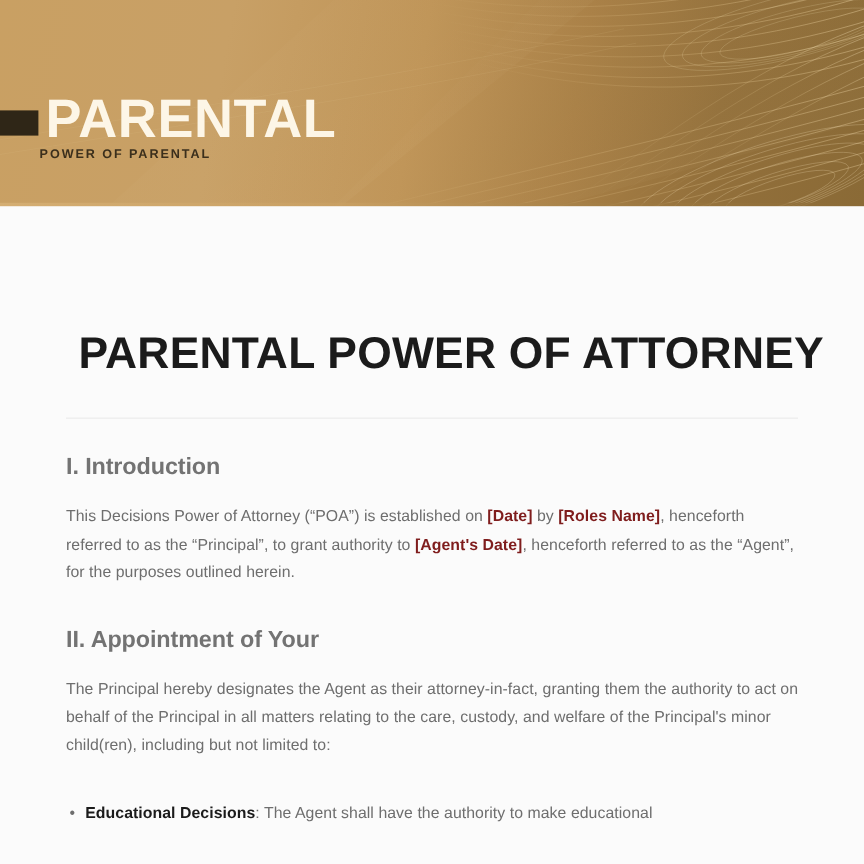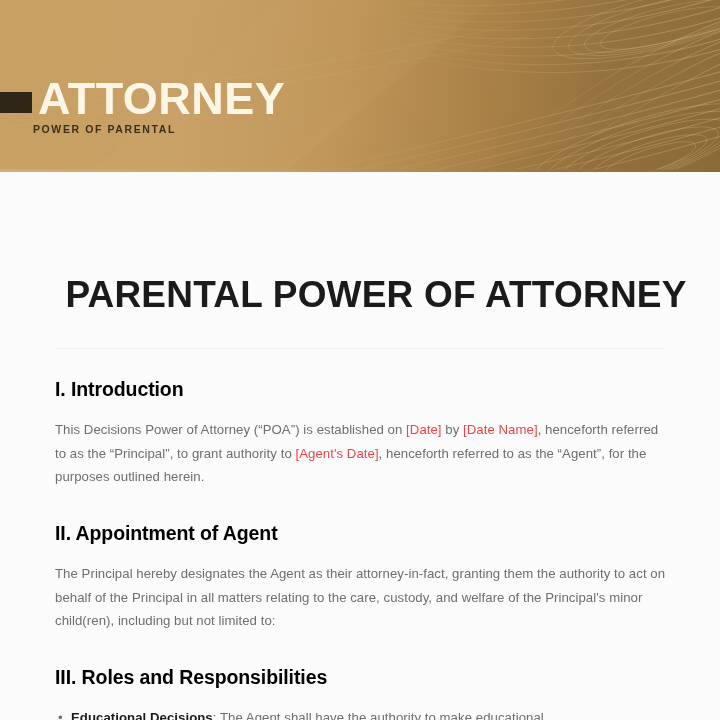--- a/index.html
+++ b/index.html
@@ -128,36 +128,36 @@
     top: 206px;
     width: 612px;
   }
 
   .section {
     margin-bottom: 0;
   }
   .section-heading {
     font-size: 19.5px;
     font-weight: bold;
-    color: #000000;
+    color: #737373;
     letter-spacing: -0.1px;
     margin: 0 0 17px 0;
     line-height: 1.2;
   }
   .section-body {
     font-size: 13.2px;
     color: #6e6e6e;
     line-height: 1.78;
     margin: 0 0 33px 0;
     letter-spacing: 0.05px;
   }
   .section-body b,
   .section-body strong {
-    color: #ef4444;
-    font-weight: normal;
+    color: #7f1d1d;
+    font-weight: bold;
   }
 
   .bullet-list {
     margin: 0;
     padding: 0 0 0 16px;
     list-style: none;
   }
   .bullet-item {
     position: relative;
     font-size: 13.2px;
@@ -257,45 +257,44 @@
       <g fill="none" stroke="#e6c892" stroke-opacity="0.16" stroke-width="0.6">
         <path d="M-20,120 C140,92 300,70 520,24"></path>
         <path d="M-20,132 C150,104 310,82 530,36"></path>
       </g>
     </svg>
 
     <div class="header-bottom-edge"></div>
 
     <div class="logo-bar"></div>
 
-    <div class="logo-title">ATTORNEY</div>
+    <div class="logo-title">PARENTAL</div>
 
     <div class="logo-sub">POWER OF PARENTAL</div>
   </div>
 
   <div class="doc">
 
     <div class="doc-title">PARENTAL POWER OF ATTORNEY</div>
 
     <div class="divider"></div>
 
     <div class="content">
 
       <div class="section">
         <h2 class="section-heading">I. Introduction</h2>
-        <p class="section-body"><span>This Decisions Power of Attorney (“POA”) is established on </span><b>[Date]</b><span> by </span><b>[Date Name]</b><span>, henceforth referred to as the “Principal”, to grant authority to </span><b>[Agent's Date]</b><span>, henceforth referred to as the “Agent”, for the purposes outlined herein.</span></p>
+        <p class="section-body"><span>This Decisions Power of Attorney (“POA”) is established on </span><b>[Date]</b><span> by </span><b>[Roles Name]</b><span>, henceforth referred to as the “Principal”, to grant authority to </span><b>[Agent's Date]</b><span>, henceforth referred to as the “Agent”, for the purposes outlined herein.</span></p>
       </div>
 
       <div class="section">
-        <h2 class="section-heading">II. Appointment of Agent</h2>
+        <h2 class="section-heading">II. Appointment of Your</h2>
         <p class="section-body"><span>The Principal hereby designates the Agent as their attorney-in-fact, granting them the authority to act on behalf of the Principal in all matters relating to the care, custody, and welfare of the Principal's minor child(ren), including but not limited to:</span></p>
       </div>
 
       <div class="section">
-        <h2 class="section-heading">III. Roles and Responsibilities</h2>
         <ul class="bullet-list">
             <li class="bullet-item"><b>Educational Decisions</b>: The Agent shall have the authority to make educational</li>
           </ul>
       </div>
 
     </div>
   </div>
 </div>
 
 </body></html>

